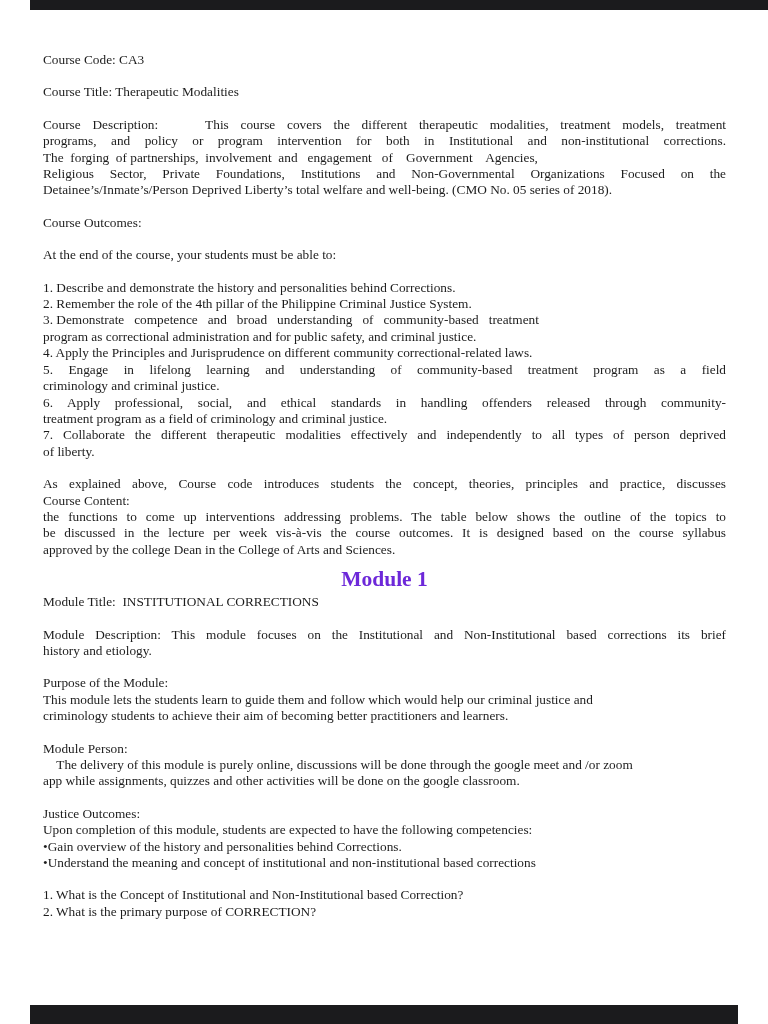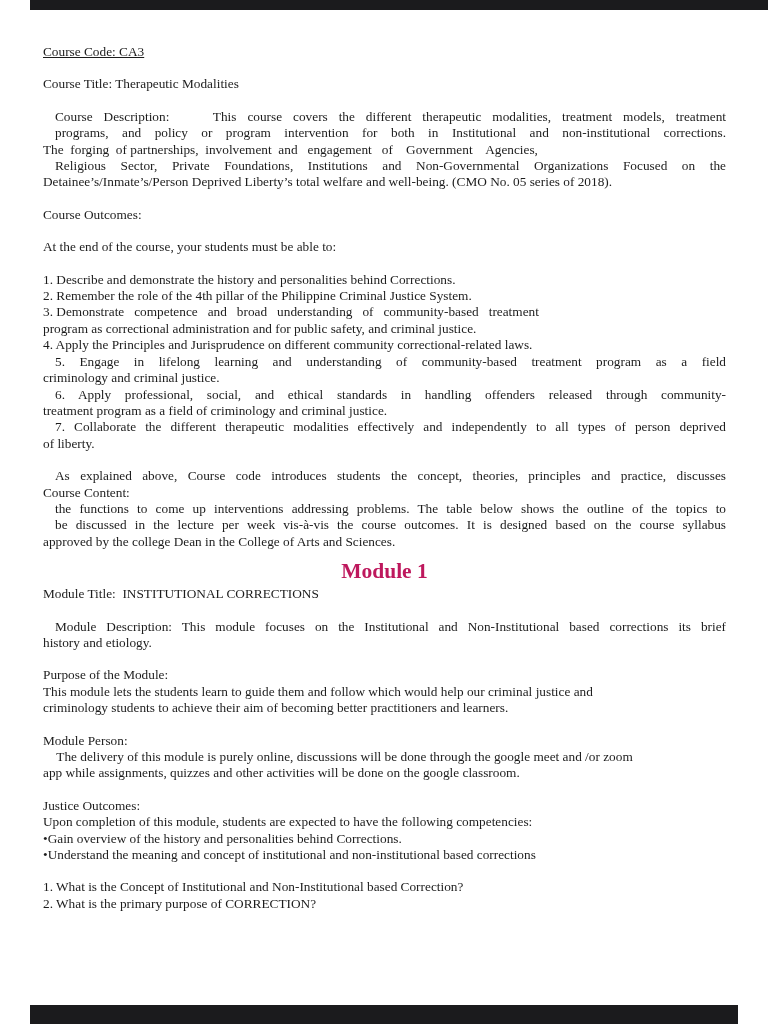--- a/index.html
+++ b/index.html
@@ -14,29 +14,29 @@
   .bar { position: absolute; background: #1b1b1d; }
   .bar-top { top: 0; left: 30px; right: 0; height: 10px; }
   .bar-bottom { bottom: 0; left: 30px; width: 708px; height: 19px; }
   .content {
     position: absolute;
     left: 43px; top: 36px; width: 683px;
     font-size: 13.3px;
     line-height: 16.4px;
   }
   .ln { white-space: pre-wrap; }
-  .j  { text-align: justify; text-align-last: justify; margin-left: 12px; }
+  .j  { text-align: justify; text-align-last: justify; }
   .para { margin-top: 16px; }
-  .first { margin-top: 8px; text-decoration: underline; }
+  .first { margin-top: 16px; }
   .mod-block { margin-top: 0; }
   .h-module {
     font-size: 21.5px; line-height: 26px;
     font-weight: 700; text-align: center;
     margin-top: 8px; margin-bottom: 2px;
-    color: #be185d;
+    color: #6d28d9;
   }
 </style>
 </head>
 <body>
 
 <div class="bar bar-top"></div>
 <div class="bar bar-bottom"></div>
 
 <main class="content">
 

